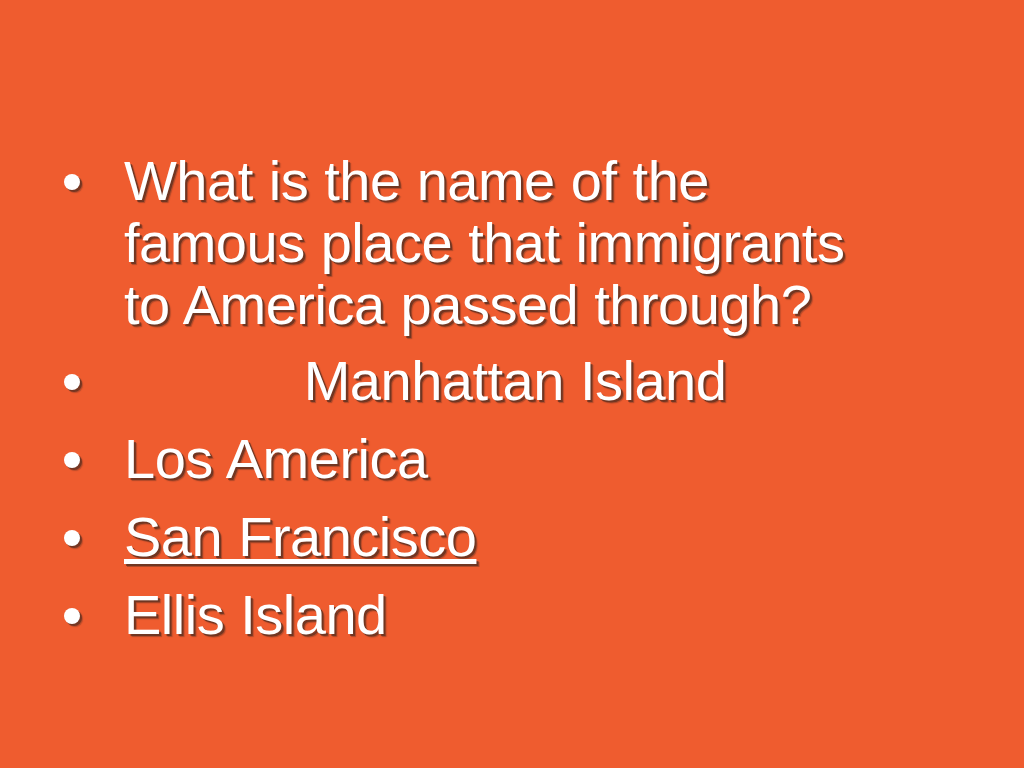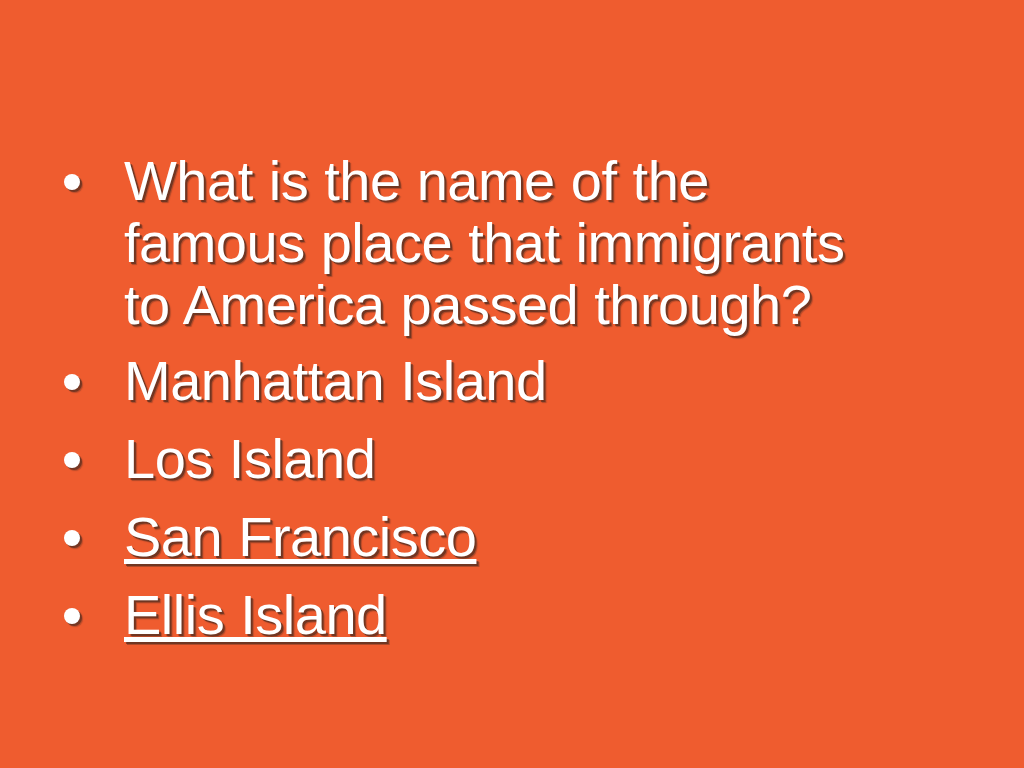--- a/index.html
+++ b/index.html
@@ -89,35 +89,35 @@
 
 <div id="slide" style="background: rgb(239, 92, 47);">
 
   <ul id="bullet-list">
 
     <li class="bullet-item is-wrapping" style="color: rgb(255, 255, 255);">
       <span class="bullet-marker" style="background: rgb(255, 255, 255);"></span>
       <span class="bullet-text">What is the name of the famous place that immigrants to America passed through?</span>
     </li>
 
-    <li class="bullet-item is-single" style="color: rgb(255, 255, 255);">
+    <li class="bullet-item is-single" style="color: rgb(255, 255, 255); text-align: center;">
       <span class="bullet-marker" style="background: rgb(255, 255, 255);"></span>
       <span class="bullet-text">Manhattan Island</span>
     </li>
 
     <li class="bullet-item is-single" style="color: rgb(255, 255, 255);">
       <span class="bullet-marker" style="background: rgb(255, 255, 255);"></span>
-      <span class="bullet-text">Los Island</span>
+      <span class="bullet-text">Los America</span>
     </li>
 
     <li class="bullet-item is-single" style="color: rgb(255, 255, 255); text-decoration: underline;">
       <span class="bullet-marker" style="background: rgb(255, 255, 255);"></span>
       <span class="bullet-text">San Francisco</span>
     </li>
 
-    <li class="bullet-item is-single" style="color: rgb(255, 255, 255); text-decoration: underline;">
+    <li class="bullet-item is-single" style="color: rgb(255, 255, 255);">
       <span class="bullet-marker" style="background: rgb(255, 255, 255);"></span>
       <span class="bullet-text">Ellis Island</span>
     </li>
 
   </ul>
 
 </div>
 
 </body></html>

